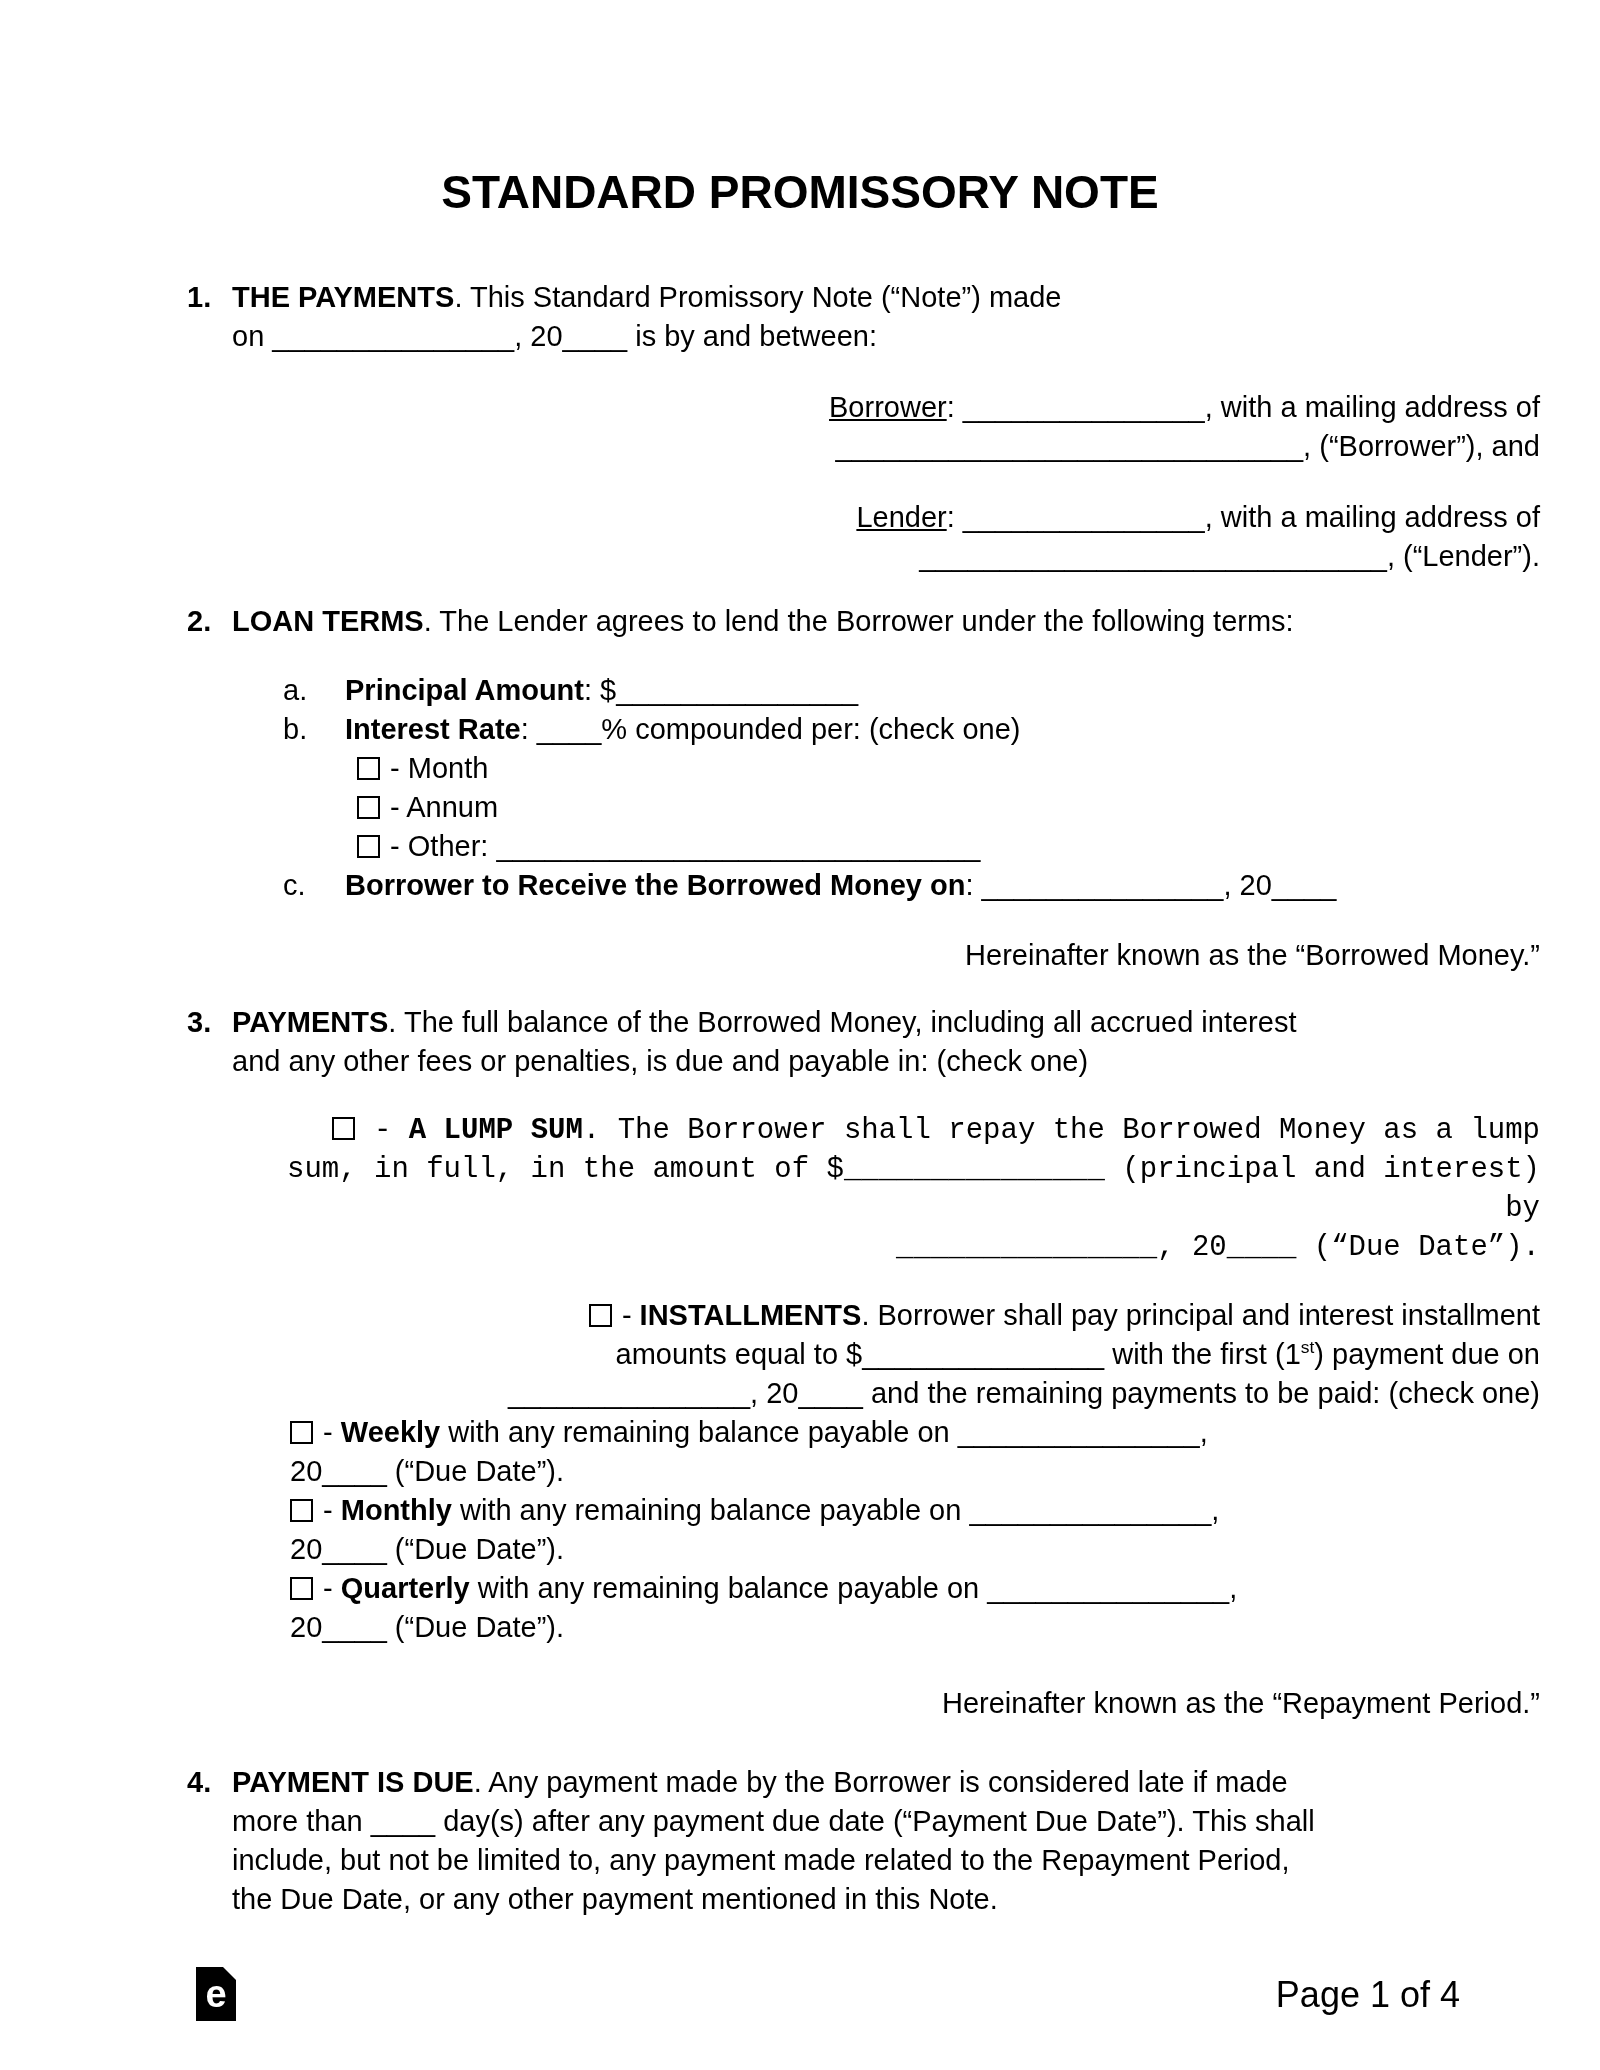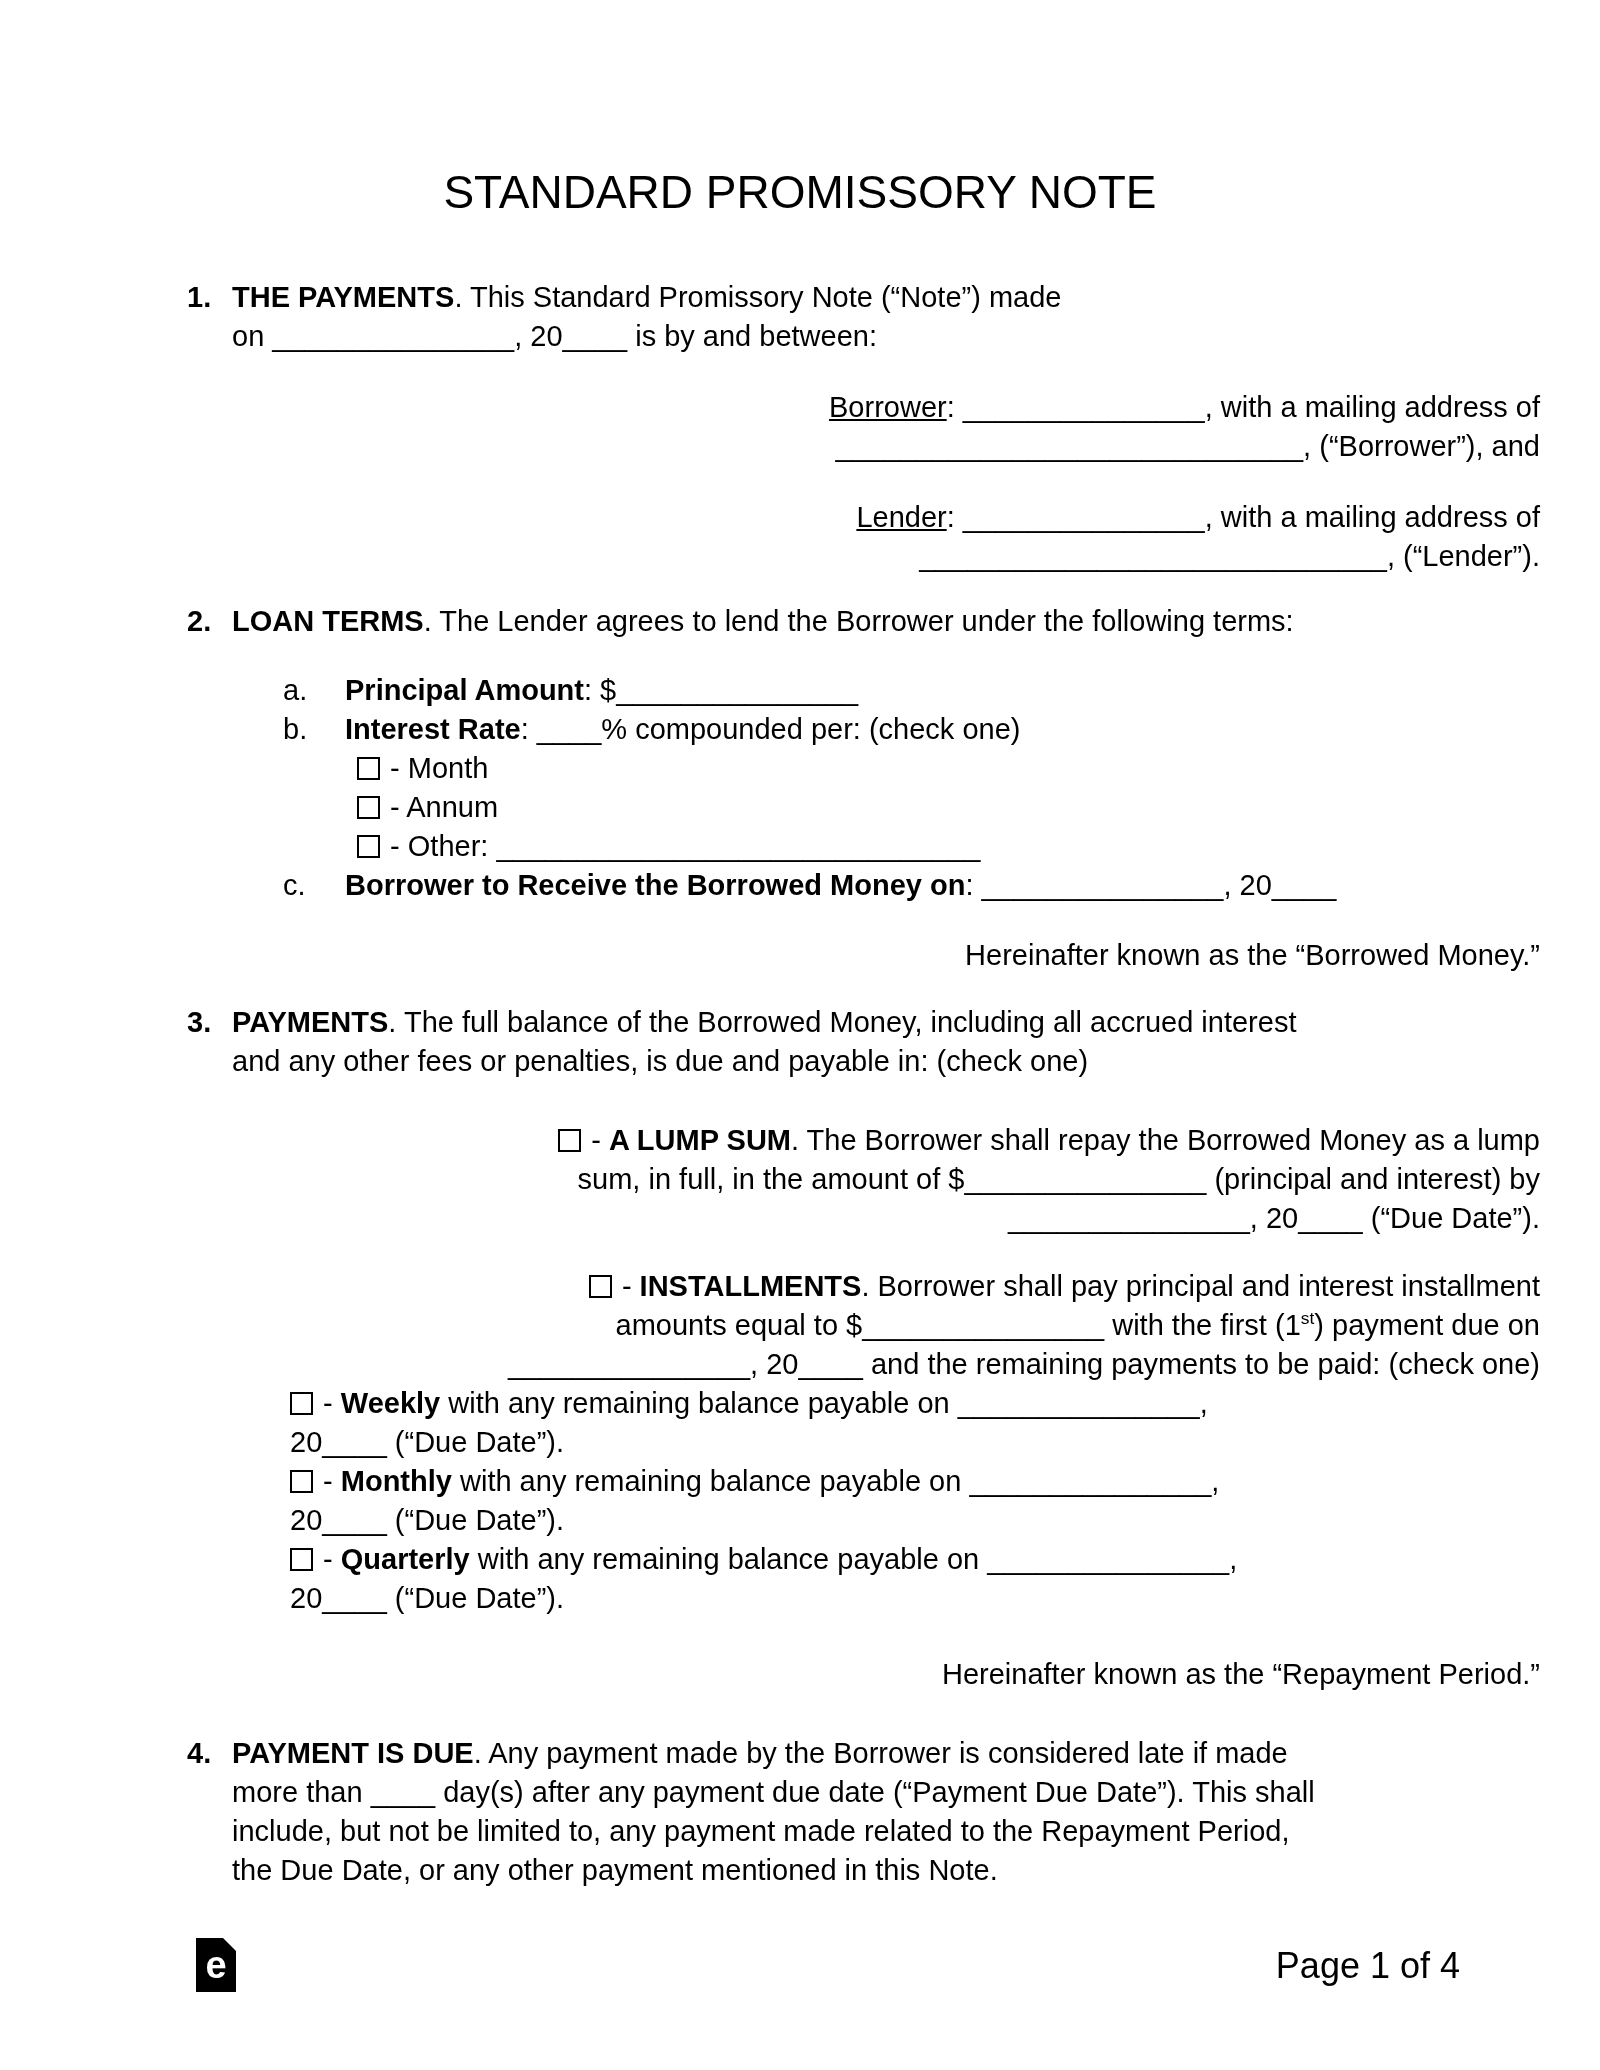--- a/index.html
+++ b/index.html
@@ -9,21 +9,21 @@
     margin:0 auto;
     background:#ffffff;
     color:#000;
     font-family:"Liberation Sans",sans-serif;
     font-size:29px;line-height:39px;
     box-sizing:border-box;
     padding:166px 60px 0 187px;
     overflow:hidden;
   }
   .title{
-    font-size:46px;line-height:52px;font-weight:normal;
+    font-size:46px;line-height:52px;font-weight:bold;
     text-align:center;
     margin:0 -60px 60px -187px;
   }
   .b{font-weight:bold;}
   .u{text-decoration:underline;}
   sup{font-size:0.6em;line-height:0;vertical-align:super;}
   .section{display:flex;}
   .section>.num{flex:none;width:45px;font-weight:bold;}
   .section>.sbody{flex:1;white-space:pre-line;}
   .para{white-space:pre-line;text-align:right;}
@@ -39,21 +39,21 @@
     vertical-align:-2px;
     margin-right:2px;
     background:#fff;
   }
   #p-borrower{margin-top:32px;}
   #p-lender{margin-top:32px;}
   #sec-loan{margin-top:26px;}
   #letters{margin-top:30px;}
   #p-here1{margin-top:31px;}
   #sec-payments{margin-top:28px;}
-  #p-lump{margin-top:40px;}
+  #p-lump{margin-top:30px;font-family:Liberation Mono, monospace;}
   #p-inst{margin-top:29px;}
   #p-here2{margin-top:37px;}
   #sec-due{margin-top:40px;}
   .footer{
     display:flex;justify-content:space-between;align-items:flex-start;
     margin-top:48px;margin-right:80px;
   }
   .logo{
     position:relative;margin-left:9px;
     width:40px;height:54px;background:#000;

